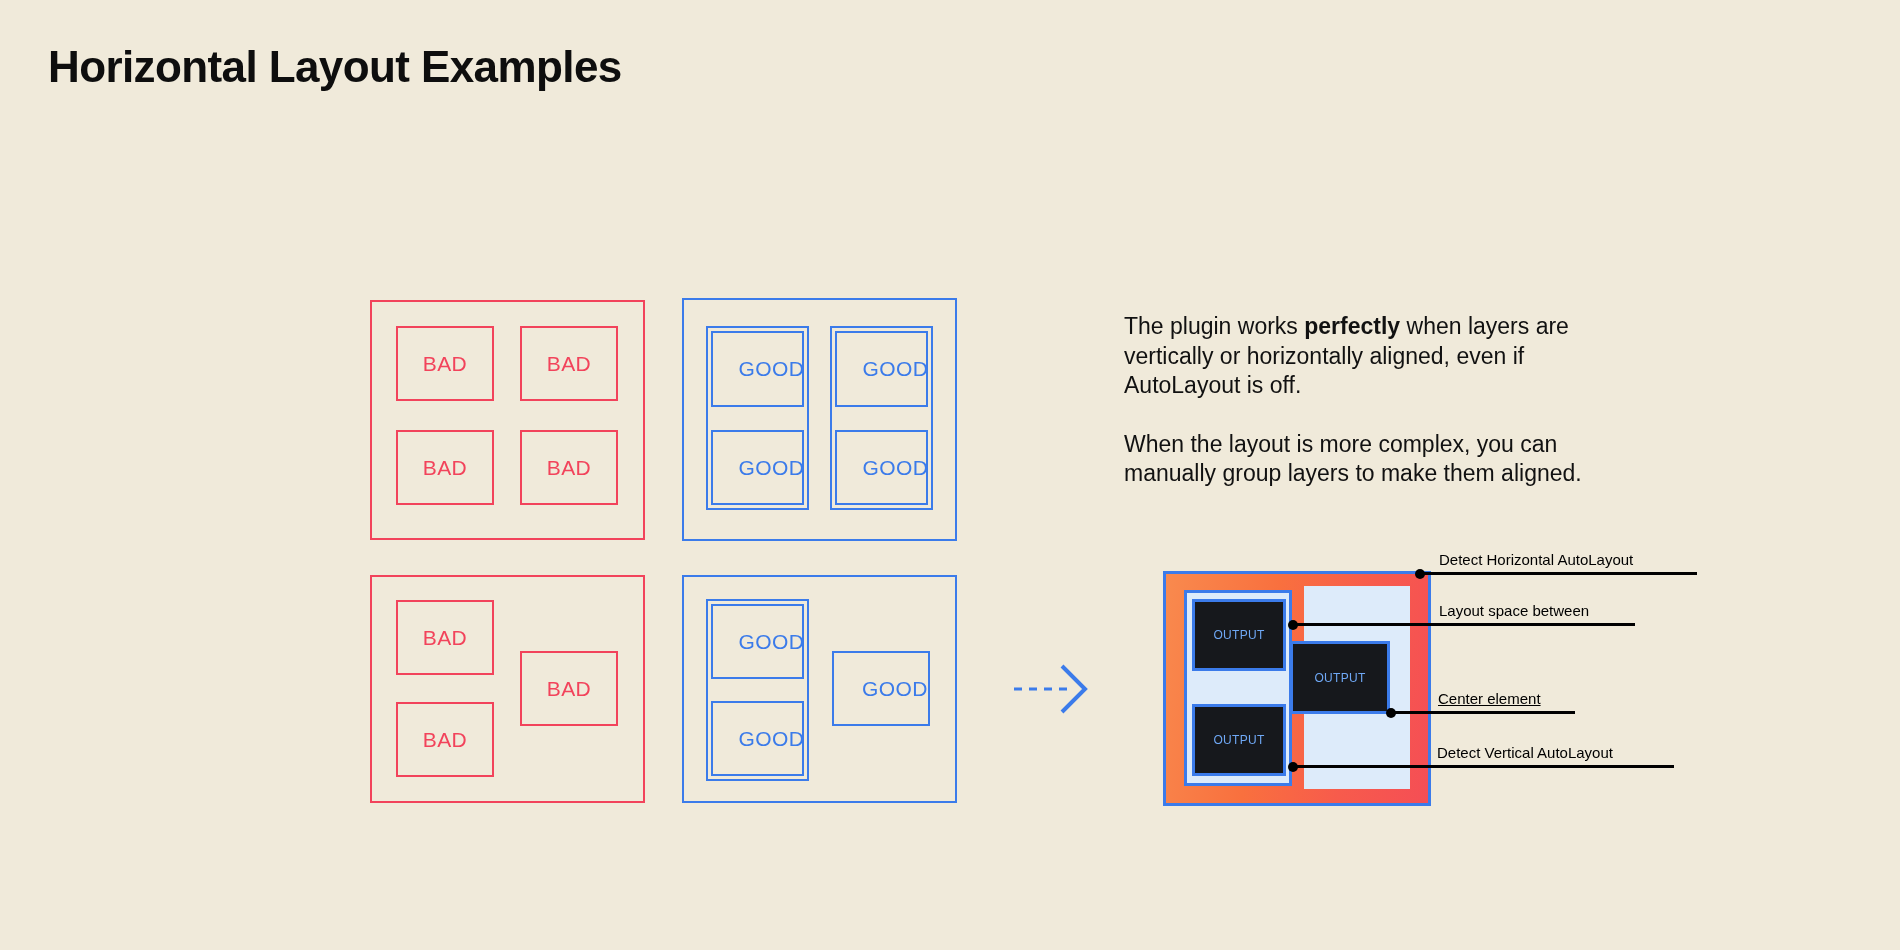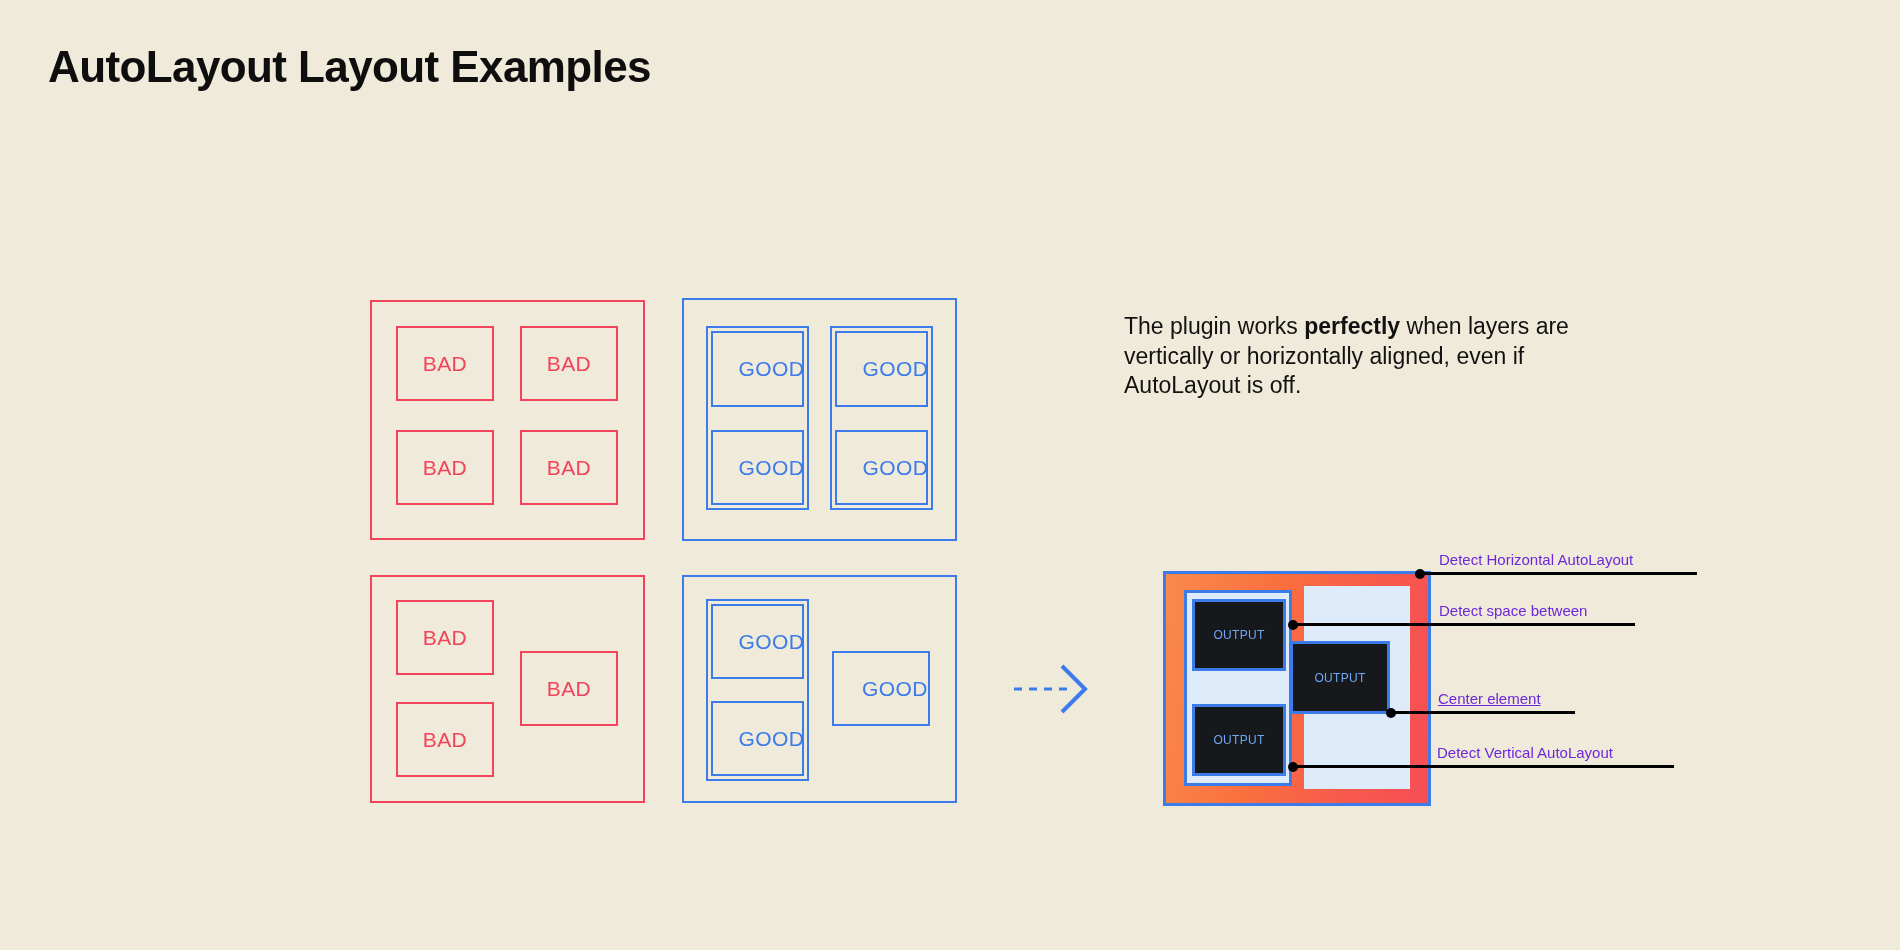--- a/index.html
+++ b/index.html
@@ -120,31 +120,31 @@
     top: 0; left: 0;
   }
   .callout .cdot {
     position: absolute;
     width: 10px; height: 10px; border-radius: 50%;
     background: #000000;
     top: -3.5px; left: -4px;
   }
   .callout .clabel {
     position: absolute;
-    font-size: 15px; color: #6d28d9;
+    font-size: 15px; color: #000000;
     white-space: nowrap;
     bottom: 4px;
   }
 </style>
 </head>
 <body>
 
 <div class="stage">
 
-  <div class="page-title">AutoLayout Layout Examples</div>
+  <div class="page-title">Horizontal Layout Examples</div>
 
   <div class="panel bad-panel" style="left:370px; top:300px; width:275px; height:240px;">
     <div class="bad-box" style="left:24px; top:24px; width:98px; height:75px;">BAD</div>
     <div class="bad-box" style="left:148px; top:24px; width:98px; height:75px;">BAD</div>
     <div class="bad-box" style="left:24px; top:128px; width:98px; height:75px;">BAD</div>
     <div class="bad-box" style="left:148px; top:128px; width:98px; height:75px;">BAD</div>
   </div>
 
   <div class="panel good-panel" style="left:682px; top:298px; width:275px; height:243px;">
 
@@ -169,20 +169,21 @@
     <div class="good-group" style="left:22px; top:22px; width:103px; height:182px;">
       <div class="good-box" style="left:3px; top:3px; width:93px; height:75px;">GOOD</div>
       <div class="good-box" style="left:3px; top:100px; width:93px; height:75px;">GOOD</div>
     </div>
     <div class="good-box" style="left:148px; top:74px; width:98px; height:75px;">GOOD</div>
   </div>
 
   <div class="copy">
     <p><span>The plugin works </span><b>perfectly</b><span> when layers are vertically or horizontally aligned, even if AutoLayout is off.</span></p>
     <div class="spacer"></div>
+    <p>When the layout is more complex, you can manually group layers to make them aligned.</p>
   </div>
 
   <div class="arrow">
     <svg width="80" height="58" viewBox="0 0 80 58" fill="none">
       <line x1="2" y1="29" x2="56" y2="29" stroke="#3B7BEA" stroke-width="3" stroke-dasharray="8 7"></line>
       <polyline points="50,6 73,29 50,52" stroke="#3B7BEA" stroke-width="4" fill="none"></polyline>
     </svg>
   </div>
 
   <div class="result">
@@ -196,21 +197,21 @@
 
   <div class="callout" style="left:1419px; top:572px; width:280px;">
     <div class="cdot"></div>
     <div class="cline" style="width:278px;"></div>
     <div class="clabel" style="left:20px;">Detect Horizontal AutoLayout</div>
   </div>
 
   <div class="callout" style="left:1292px; top:623px; width:345px;">
     <div class="cdot"></div>
     <div class="cline" style="width:343px;"></div>
-    <div class="clabel" style="left:147px;">Detect space between</div>
+    <div class="clabel" style="left:147px;">Layout space between</div>
   </div>
 
   <div class="callout" style="left:1390px; top:711px; width:187px;">
     <div class="cdot"></div>
     <div class="cline" style="width:185px;"></div>
     <div class="clabel" style="left:48px;text-decoration:underline;">Center element</div>
   </div>
 
   <div class="callout" style="left:1292px; top:765px; width:384px;">
     <div class="cdot"></div>

